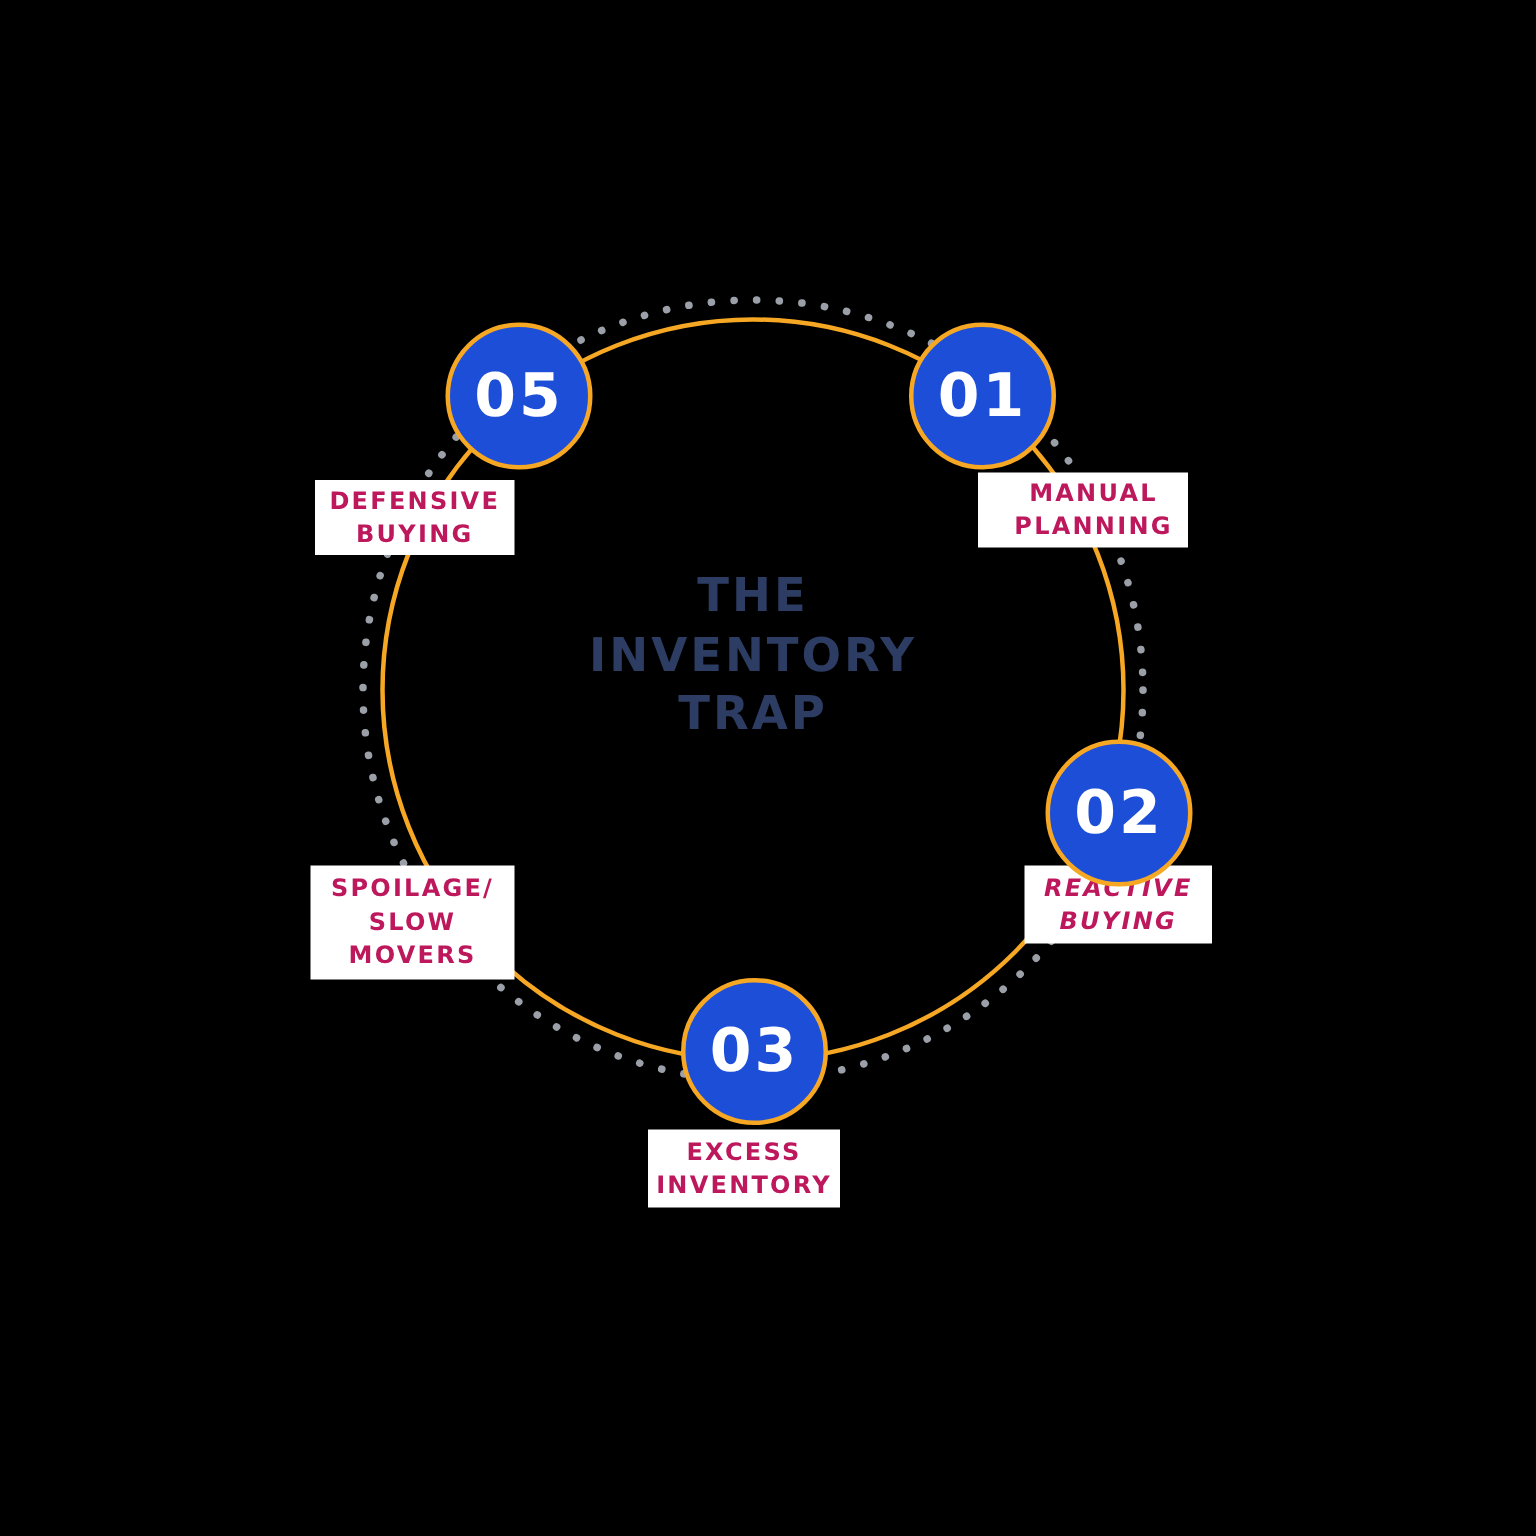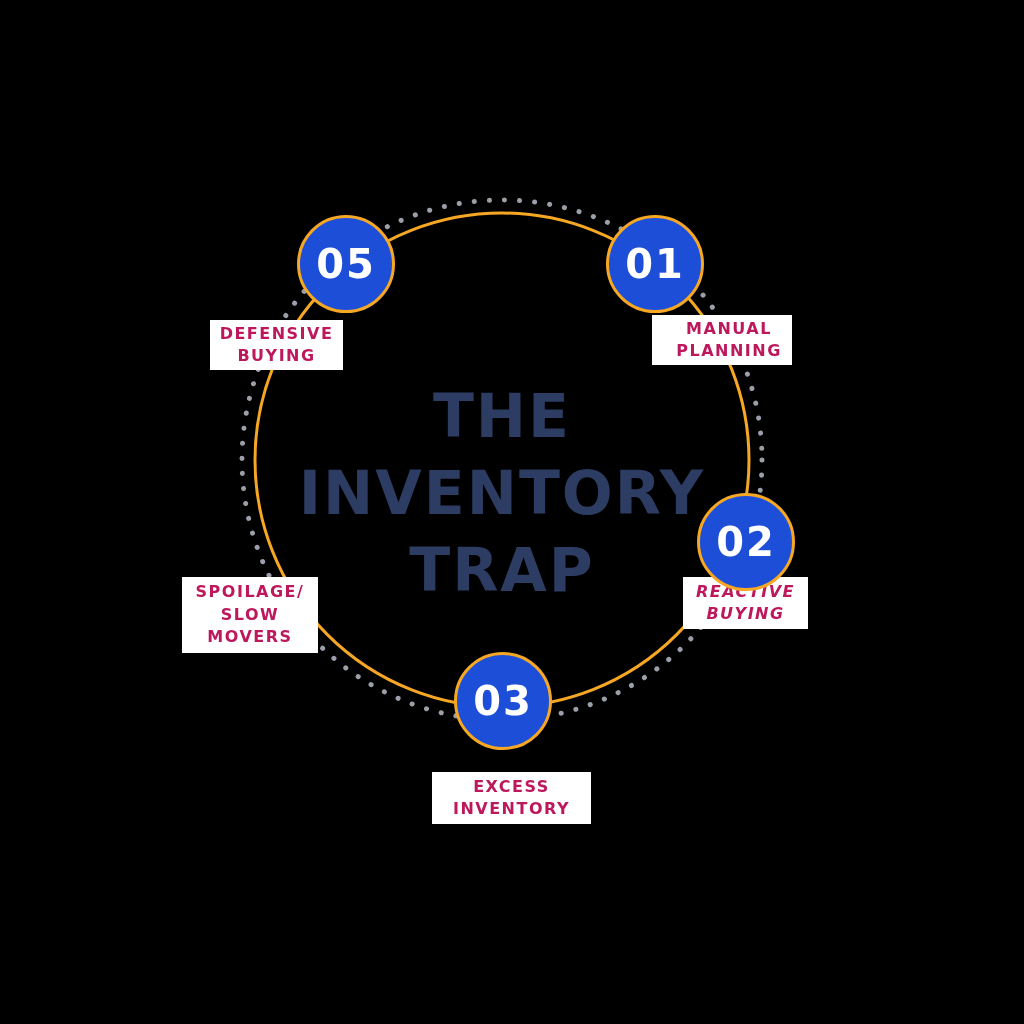--- a/index.html
+++ b/index.html
@@ -20,21 +20,21 @@
     left: 0; top: 0;
     width: 1024px; height: 1024px;
   }
   .title {
     position: absolute;
     left: 252px;
     top: 378px;
     width: 500px;
     text-align: center;
     color: #2D3C62;
-    font-size: 60px;
+    font-size: 31px;
     font-weight: 700;
     letter-spacing: 2px;
     line-height: 1.28;
     white-space: pre-line;
   }
   .label-box {
     position: absolute;
     background: #FFFFFF;
     display: flex;
     align-items: center;
@@ -68,22 +68,22 @@
   }
   
   .node-1 { left: 606px; top: 215px; }
   .node-2 { left: 697px; top: 493px; }
   .node-3 { left: 454px; top: 652px; }
   .node-4 { left: 212px; top: 478px; }
   .node-5 { left: 297px; top: 215px; }
 
   .box-1 { left: 652px; top: 315px; width: 126px; height: 50px; padding-left: 14px; }
   .box-2 { left: 683px; top: 577px; width: 125px; height: 52px; font-style: italic; }
-  .box-3 { left: 432px; top: 753px; width: 159px; height: 52px; margin-top: 19px; }
-  .box-4 { left: 182px; top: 577px; width: 136px; height: 76px; }
+  .box-3 { left: 432px; top: 753px; width: 128px; height: 52px; }
+  .box-4 { left: 207px; top: 577px; width: 136px; height: 76px; }
   .box-5 { left: 210px; top: 320px; width: 133px; height: 50px; }
 </style>
 </head>
 <body>
 
 <div class="stage">
 
   <svg class="rings" width="1024" height="1024" viewBox="0 0 1024 1024" aria-hidden="true">
     <circle cx="502" cy="460" r="260" fill="none" stroke="#9BA0A8" stroke-width="5" stroke-linecap="round" stroke-dasharray="0.1 15.05"></circle>
     <circle cx="502" cy="460" r="247" fill="none" stroke="#F6A723" stroke-width="3"></circle>

